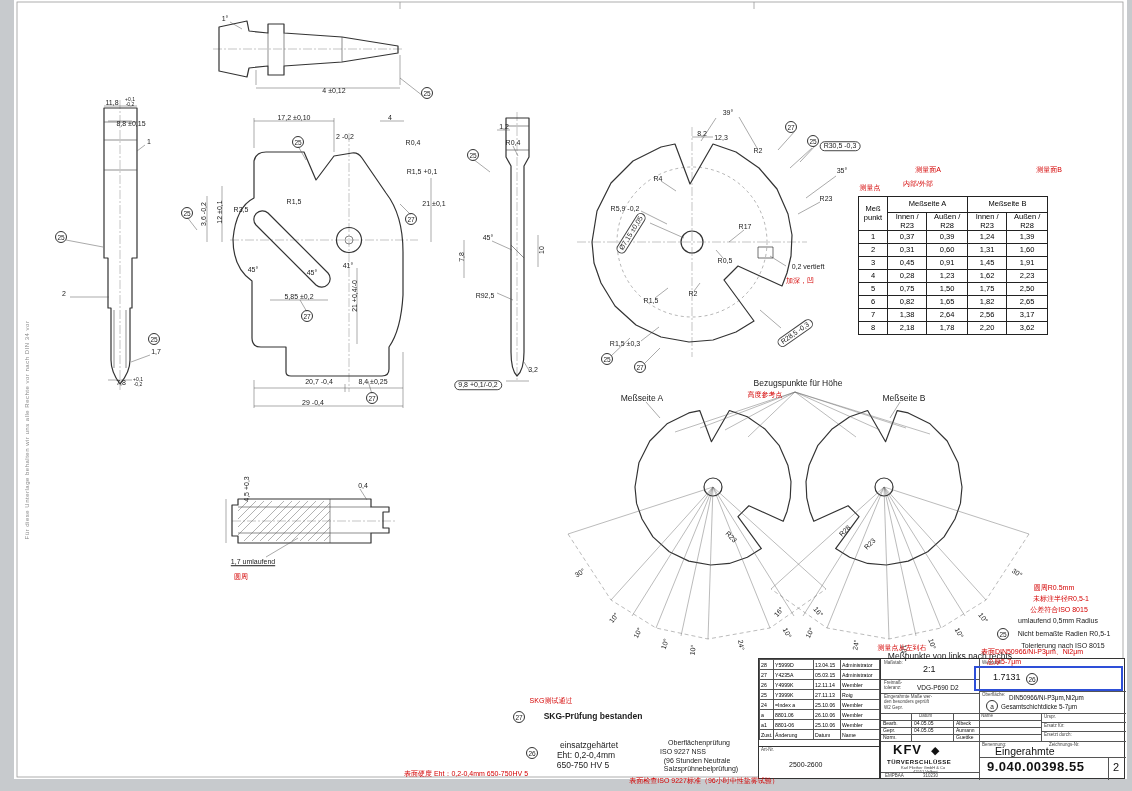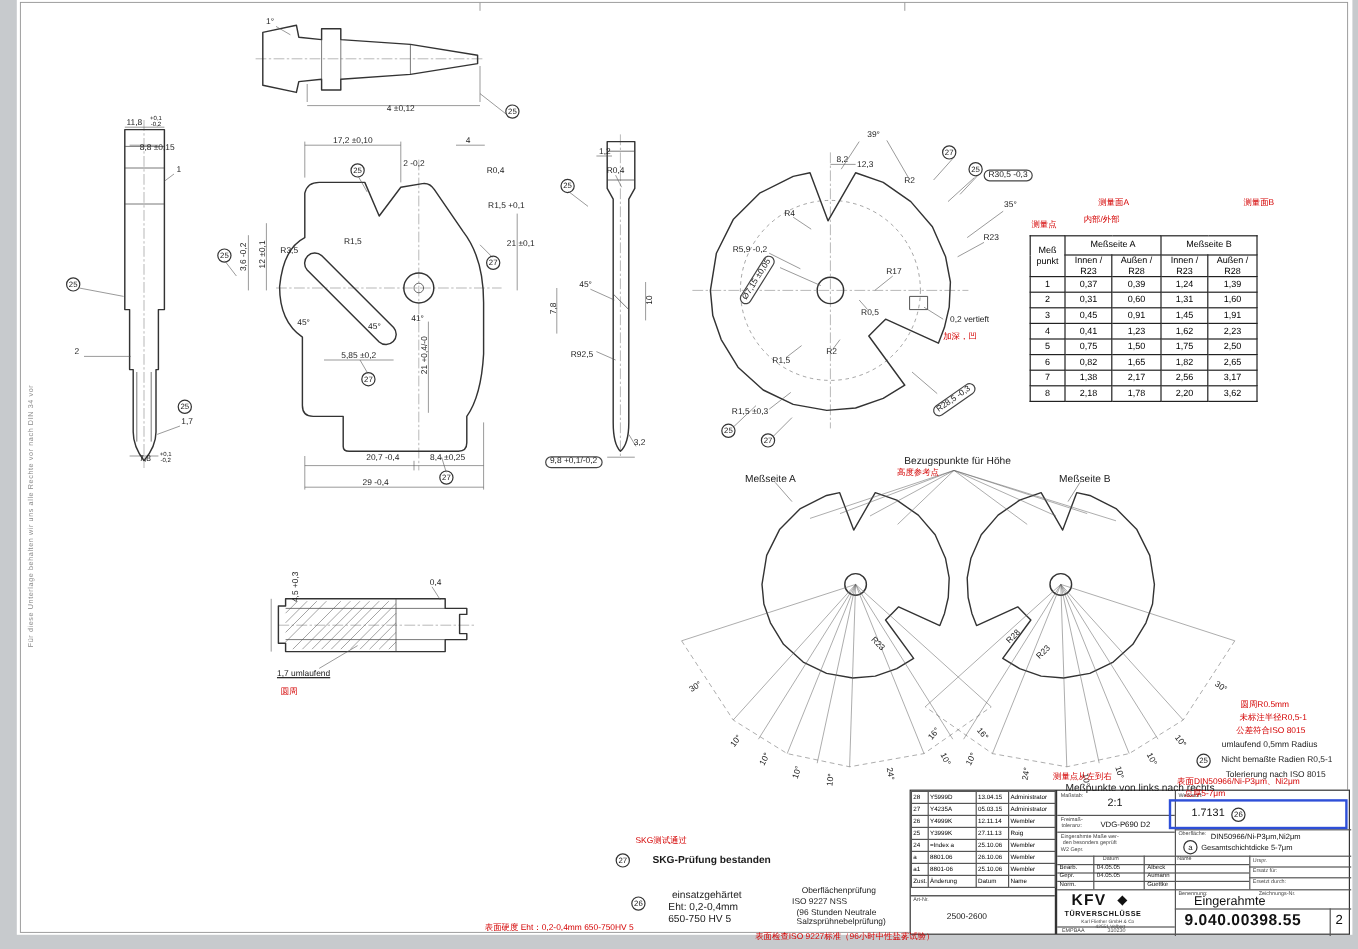--- a/index.html
+++ b/index.html
@@ -22,21 +22,21 @@
 table.meas th{height:16px;}
 table.meas td{height:13px;}
 .revbox{position:absolute;left:758px;top:658px;width:122px;height:121px;border:1px solid #333;background:#fff;z-index:2;}
 table.rev{border-collapse:collapse;width:100%;table-layout:fixed;}
 table.rev td{border:1px solid #555;font-size:5.2px;height:10px;padding:0 1px;white-space:nowrap;overflow:hidden;}
 .artnr{position:absolute;left:0;top:87px;width:100%;height:34px;border-top:1px solid #333;}
 .tblock{position:absolute;left:880px;top:658px;width:245px;height:121px;border:1px solid #333;background:#fff;z-index:2;}
 .ln{position:absolute;background:#555;}
 .ln.h{height:1px;}
 .ln.v{width:1px;}
-.tbs{position:absolute;color:#111;white-space:pre;line-height:1.1;text-align:center;}
+.tbs{position:absolute;color:#111;white-space:pre;line-height:1.1;}
 .bluebox{position:absolute;left:974px;top:666px;width:149px;height:25px;border:2px solid #2e4fd8;z-index:4;}
 </style>
 </head>
 <body>
 
 <div class="screen">
   <div class="sheet"></div>
 
   <svg class="lines" viewBox="0 0 1132 791">
 
@@ -254,21 +254,21 @@
         </tr>
         <tr>
           <td>3</td>
           <td>0,45</td>
           <td>0,91</td>
           <td>1,45</td>
           <td>1,91</td>
         </tr>
         <tr>
           <td>4</td>
-          <td>0,41</td>
+          <td>0,28</td>
           <td>1,23</td>
           <td>1,62</td>
           <td>2,23</td>
         </tr>
         <tr>
           <td>5</td>
           <td>0,75</td>
           <td>1,50</td>
           <td>1,75</td>
           <td>2,50</td>
@@ -276,21 +276,21 @@
         <tr>
           <td>6</td>
           <td>0,82</td>
           <td>1,65</td>
           <td>1,82</td>
           <td>2,65</td>
         </tr>
         <tr>
           <td>7</td>
           <td>1,38</td>
-          <td>2,17</td>
+          <td>2,64</td>
           <td>2,56</td>
           <td>3,17</td>
         </tr>
         <tr>
           <td>8</td>
           <td>2,18</td>
           <td>1,78</td>
           <td>2,20</td>
           <td>3,62</td>
         </tr>

